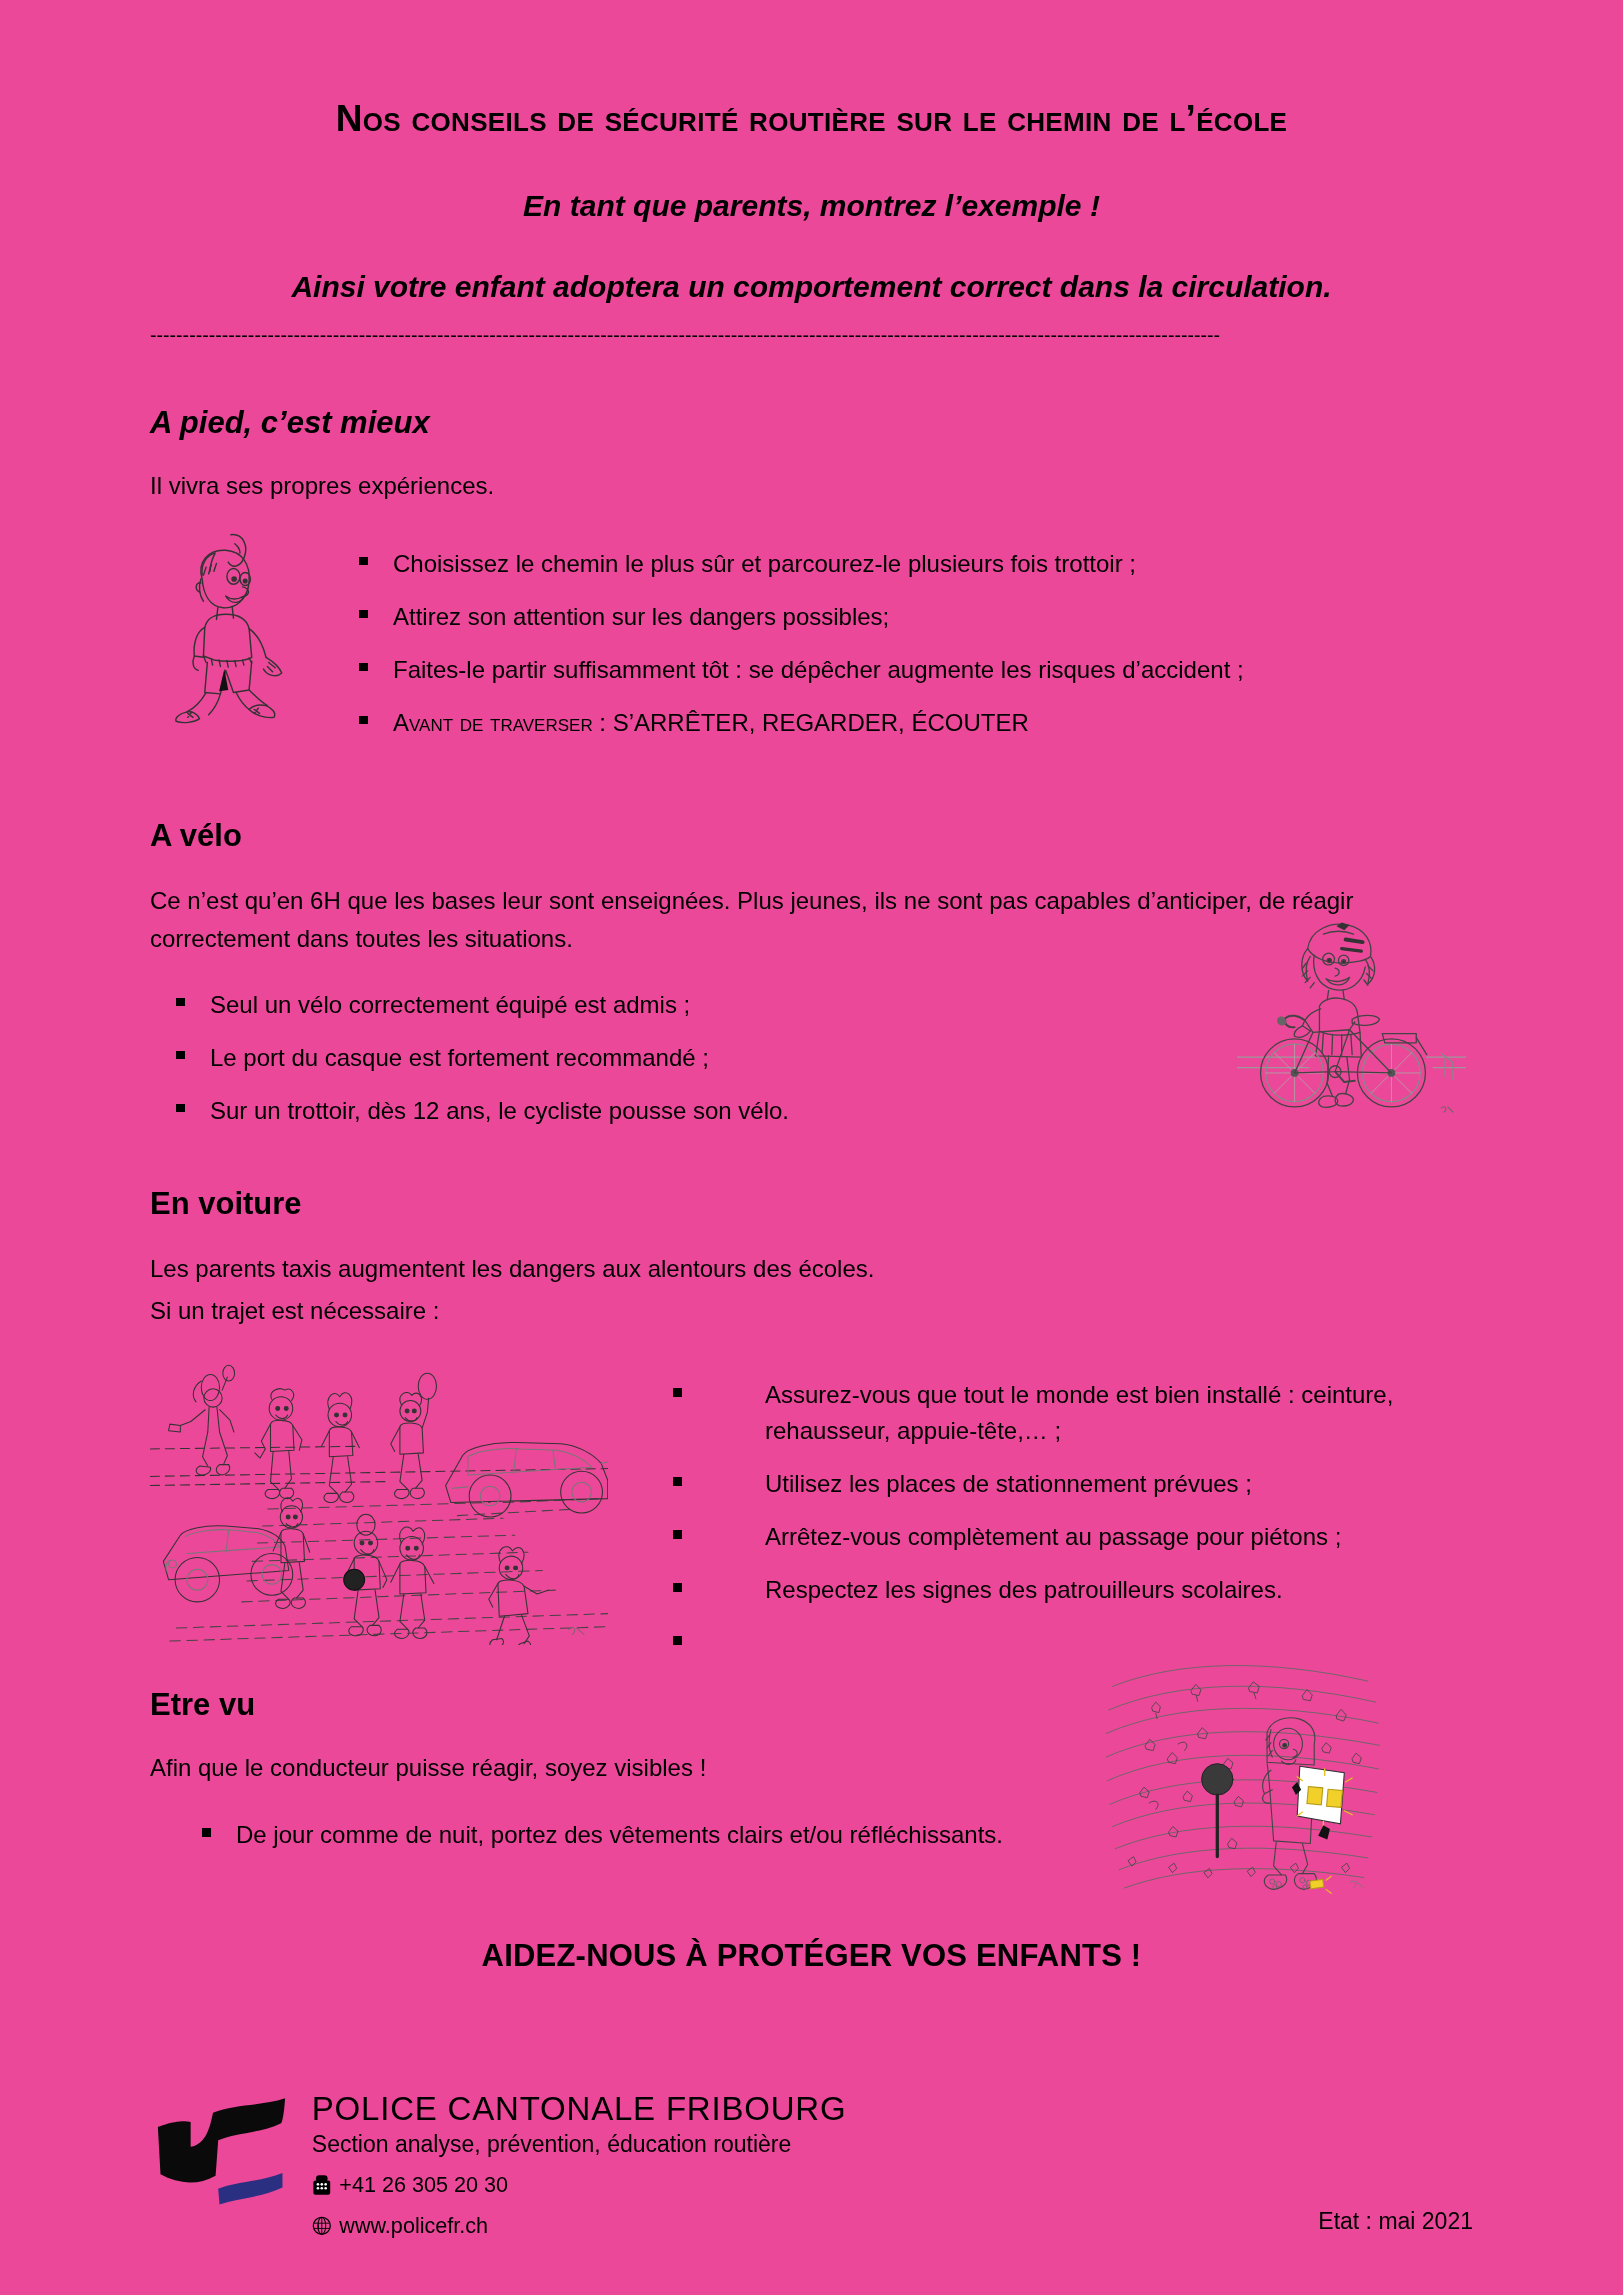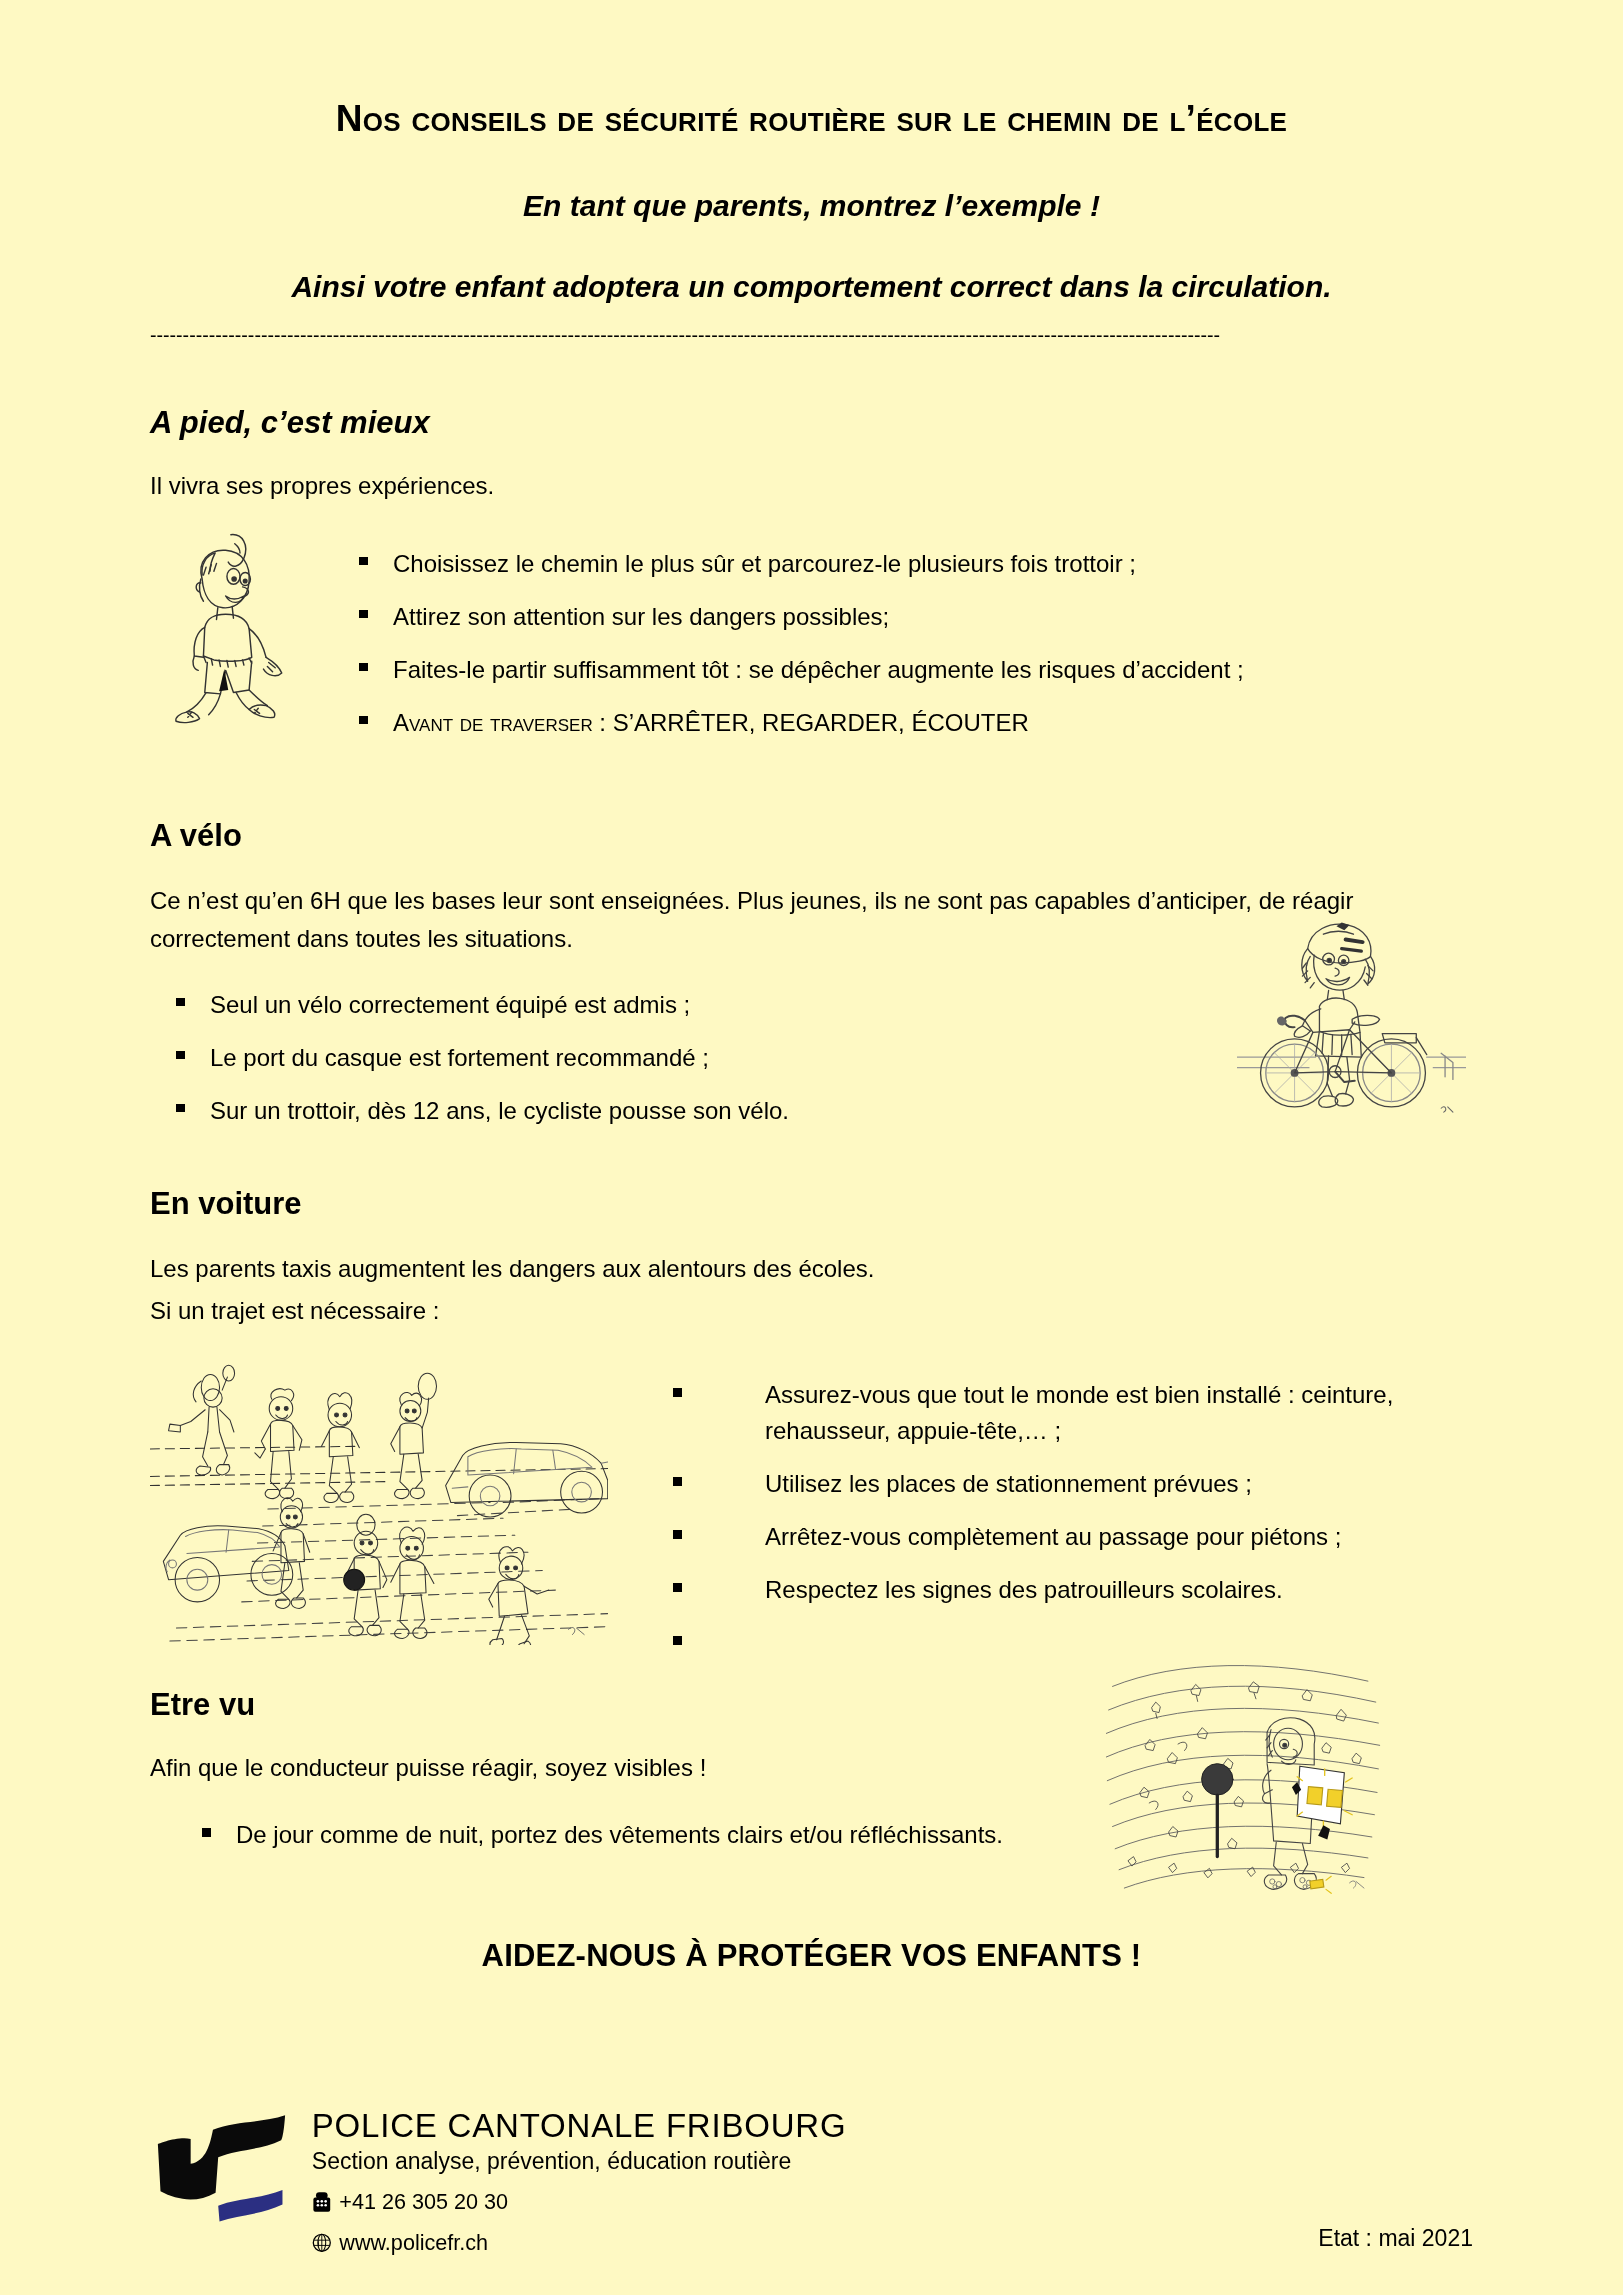--- a/index.html
+++ b/index.html
@@ -9,21 +9,21 @@
     background: #ffffff;
   }
   body {
     font-family: "Liberation Sans", sans-serif;
     color: #000000;
   }
   .page {
     position: relative;
     width: 1623px;
     height: 2295px;
-    background: #fef9c3;
+    background: #ec4899;
     overflow: hidden;
     box-sizing: border-box;
     padding: 0 150px;
   }
 
   
   .doc-title {
     margin: 0;
     padding-top: 98px;
     text-align: center;
@@ -116,21 +116,21 @@
     font-size: 31px;
     font-weight: bold;
     letter-spacing: 0.2px;
   }
 
   
   .footer {
     position: absolute;
     left: 150px;
     right: 150px;
-    bottom: 37px;
+    bottom: 54px;
   }
   .footer-inner { display: flex; align-items: flex-start; }
   .logo-wrap { width: 150px; flex: 0 0 150px; }
   .footer-text { padding-left: 11.8px; padding-top: 15.7px; }
   .org-name {
     font-size: 33px;
     line-height: 1.05;
     letter-spacing: 0.8px;
     font-weight: normal;
   }

